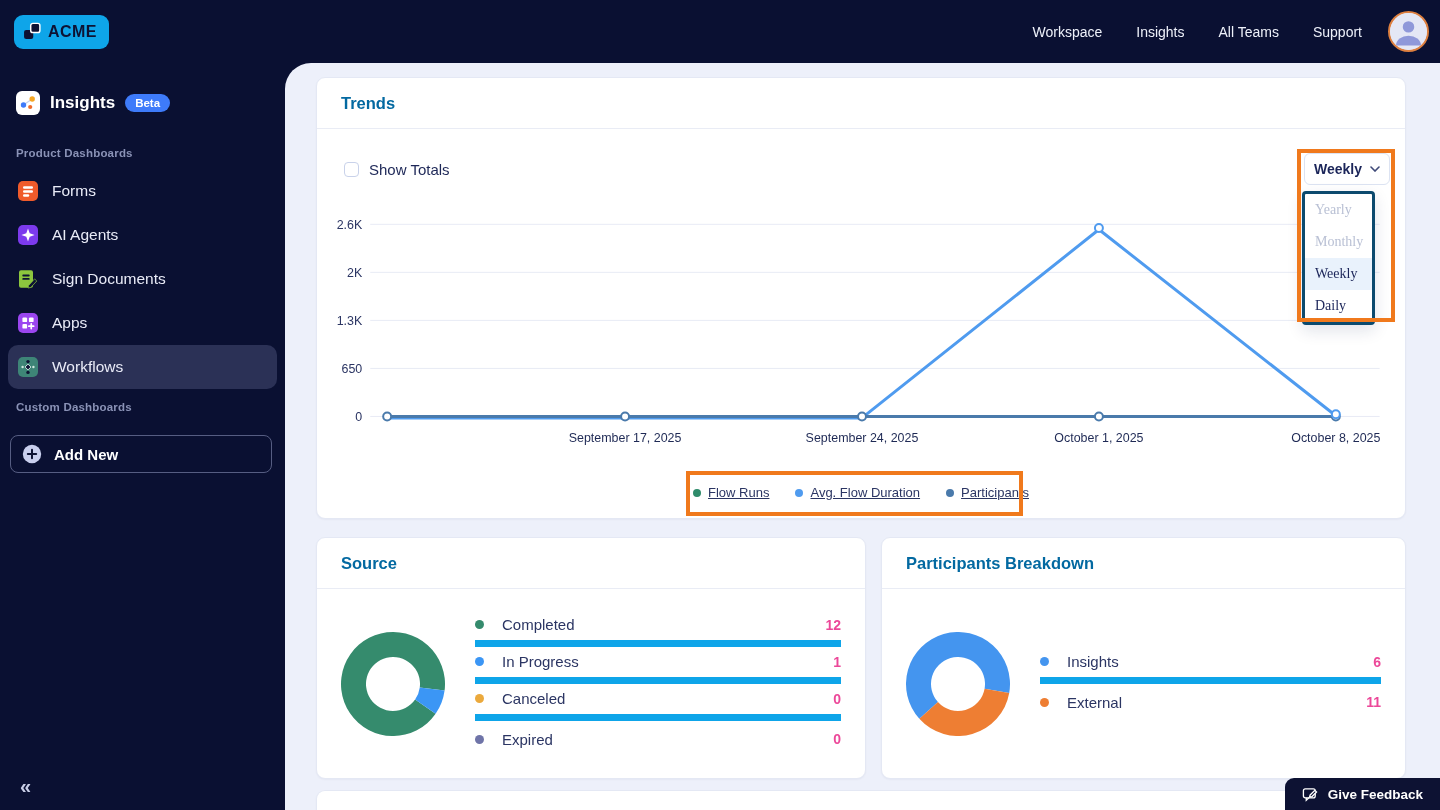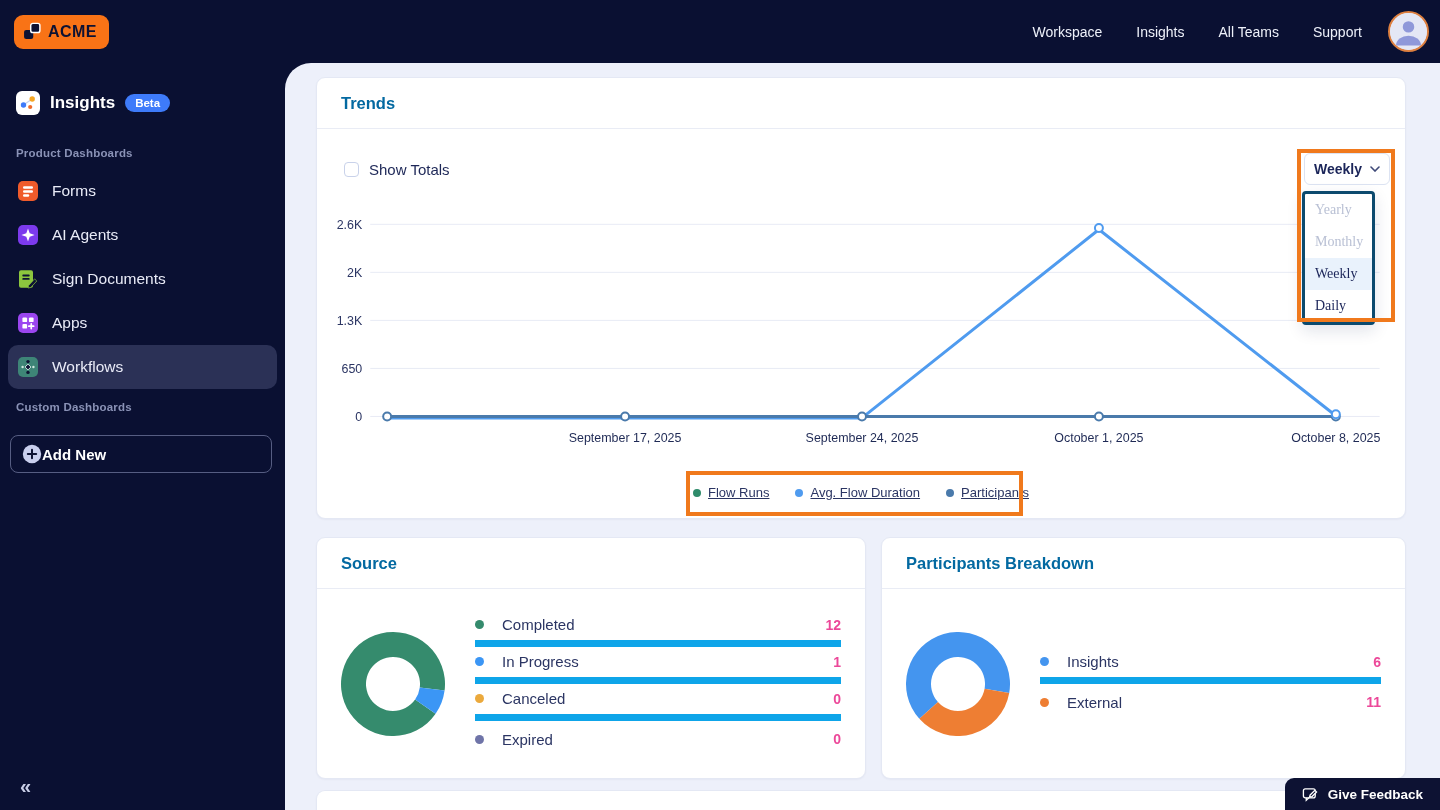--- a/index.html
+++ b/index.html
@@ -4,41 +4,41 @@
 <style>
   * { box-sizing: border-box; }
   html,body { margin:0; padding:0; }
   body {
     width:1440px; height:810px; position:relative; overflow:hidden;
     background:#0a1032; font-family:"Liberation Sans", sans-serif;
     -webkit-font-smoothing:antialiased;
   }
   
   .topbar { position:absolute; top:0; left:0; right:0; height:63px; display:flex; align-items:center; }
-  .logo { margin-left:14px; background:#f97316; border-radius:9px; height:34px; padding:0 12px 0 9px;
+  .logo { margin-left:14px; background:#0ea5e9; border-radius:9px; height:34px; padding:0 12px 0 9px;
           display:flex; align-items:center; gap:6px; cursor:pointer; }
   .logo-text { font-weight:800; font-size:16px; color:#0d1233; letter-spacing:.4px; }
   .topnav { margin-left:auto; display:flex; gap:34px; align-items:center; font-size:14px; color:#eef1fa; }
   .topnav span { cursor:pointer; }
   .avatar { width:41px; height:41px; border-radius:50%; border:2.5px solid #dd7f3f; margin:0 11px 0 26px;
             overflow:hidden; cursor:pointer; flex:none; background:#e4e7f5; }
   .avatar svg { display:block; width:100%; height:100%; }
   
   .sidebar { position:absolute; top:63px; left:0; width:285px; bottom:0; }
   .side-head { display:flex; align-items:center; gap:10px; padding:28px 16px 20px; }
   .side-head svg { width:24px; height:24px; }
   .side-title { color:#fff; font-size:17px; font-weight:700; }
   .badge { background:#3e7bfa; color:#fff; font-size:11.5px; font-weight:700; border-radius:10px; padding:3px 10px; }
   .side-section { color:#8a92b6; font-size:11.5px; font-weight:700; padding:12px 16px 10px; letter-spacing:.2px; }
   .side-item { display:flex; align-items:center; gap:12px; height:44px; margin:0 8px; padding:0 8px;
                border-radius:10px; color:#e9ebf7; font-size:15.5px; cursor:pointer; }
   .side-item.selected { background:#2b3156; }
   .side-item svg { width:24px; height:24px; flex:none; }
   .add-new { margin:12px 13px 0 10px; height:38px; width:262px; border:1px solid #565d82; border-radius:8px;
-             background:none; display:flex; align-items:center; gap:0; padding:0 11px; color:#fff;
+             background:none; display:flex; align-items:center; gap:12px; padding:0 11px; color:#fff;
              font-size:15px; font-weight:700; font-family:inherit; cursor:pointer; }
   .add-new svg { width:20px; height:20px; }
   .collapse { position:absolute; left:20px; bottom:12px; color:#c8cde6; font-size:20px; font-weight:700; cursor:pointer; }
   
   .main { position:absolute; left:285px; top:63px; right:0; bottom:0; background:#edf0fa; border-top-left-radius:26px; }
   .card { position:absolute; background:#fff; border:1px solid #e4e8f4; border-radius:9px;
           box-shadow:0 1px 2px rgba(20,30,80,.04); }
   .card-head { height:51px; border-bottom:1px solid #e9ecf5; display:flex; align-items:center; padding:0 24px;
                font-size:16.5px; font-weight:700; color:#0369a1; }
   

